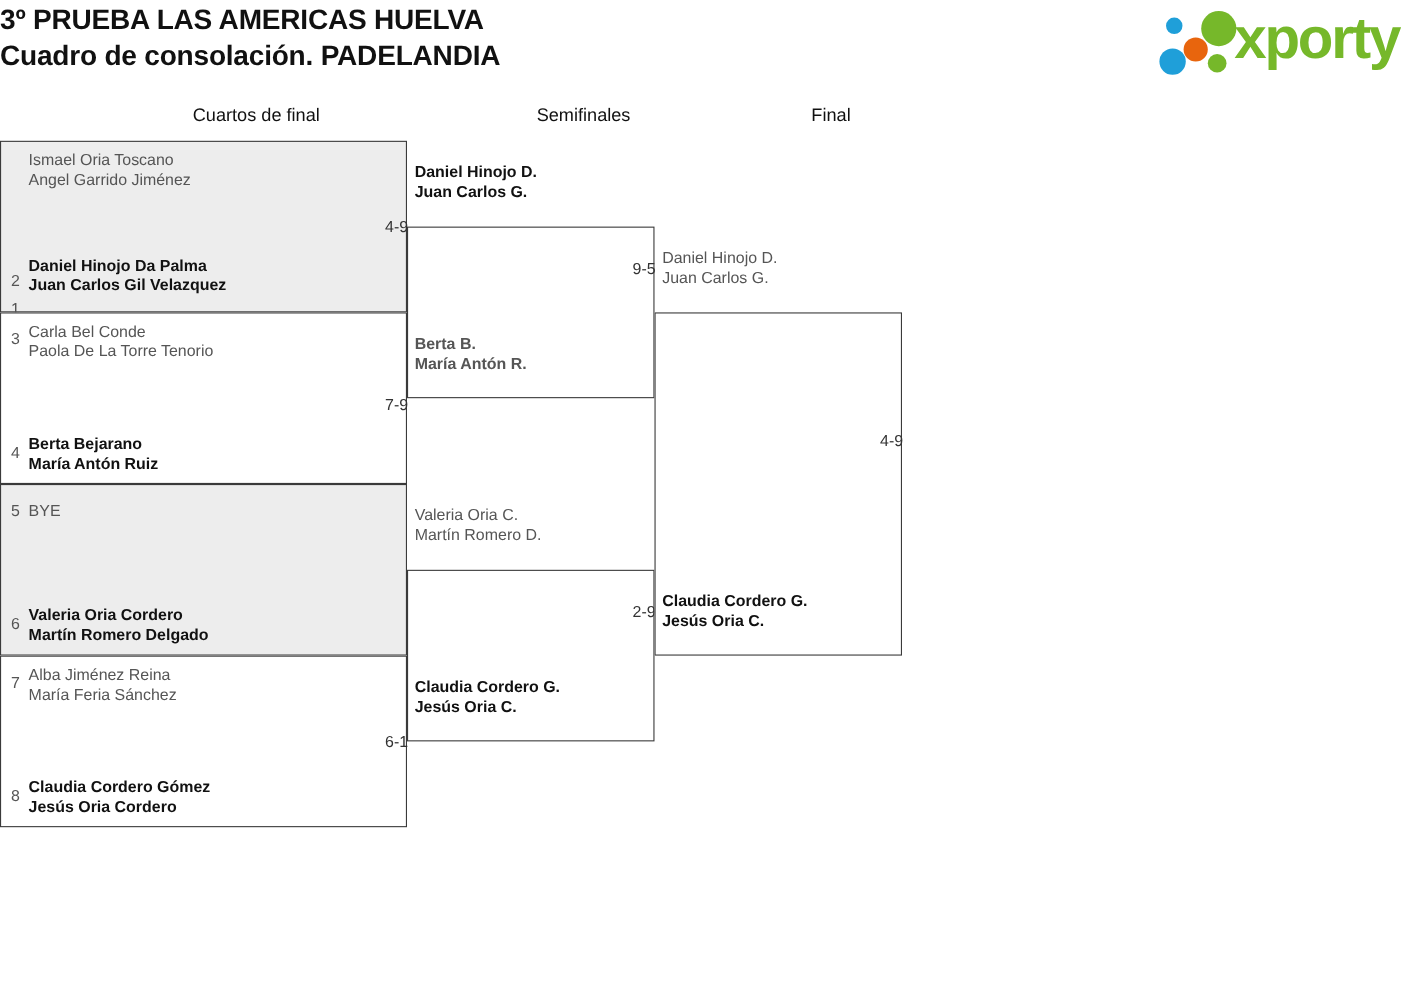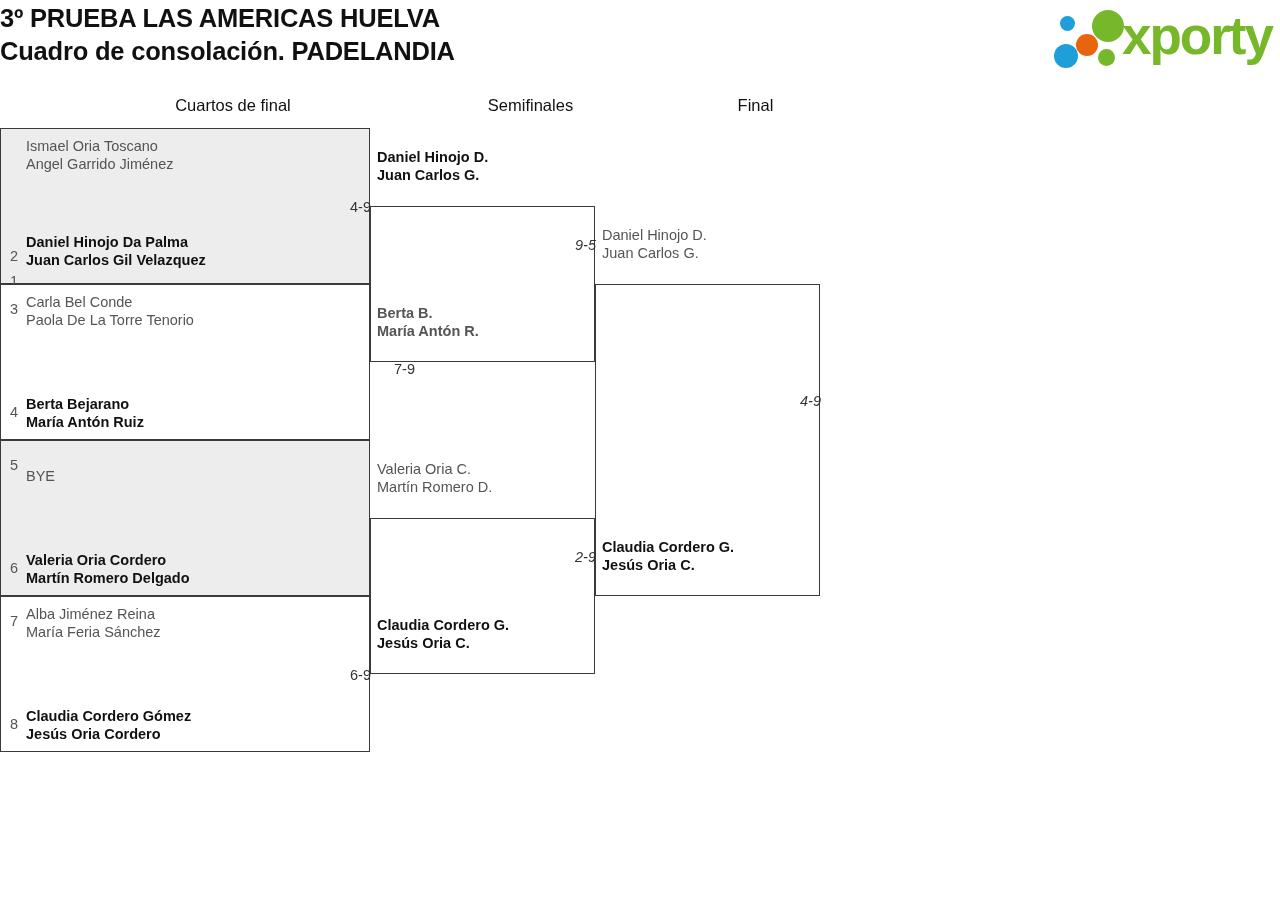--- a/index.html
+++ b/index.html
@@ -104,21 +104,20 @@
     font-size: 14.5px;
     color: #333333;
     text-align: right;
     white-space: nowrap;
   }
 
   .sf-box, .f-box {
     position: absolute;
     border: 1px solid #3a3a3a;
     background: #ffffff;
-    font-style: italic;
   }
 
   .side-team {
     position: absolute;
     font-size: 14.5px;
     line-height: 18px;
     color: #555555;
     white-space: pre-line;
   }
   .side-team.winner {
@@ -154,40 +153,40 @@
   <div class="score" style="left:0px; top:70px; width:370px;">4-9</div>
   <div class="seed" style="top:119px;">2</div>
   <div class="team winner" style="top:104px;">Daniel Hinojo Da Palma
 Juan Carlos Gil Velazquez</div>
 </div>
 
 <div class="qf-block" style="top:284px; height:156px;">
   <div class="seed" style="top:16px;">3</div>
   <div class="team" style="top:8px;">Carla Bel Conde
 Paola De La Torre Tenorio</div>
-  <div class="score" style="left:0px; top:76px; width:370px;margin-left:44px;">7-9</div>
+  <div class="score" style="left:0px; top:76px; width:370px;">7-9</div>
   <div class="seed" style="top:119px;">4</div>
   <div class="team winner" style="top:110px;">Berta Bejarano
 María Antón Ruiz</div>
 </div>
 
 <div class="qf-block shaded" style="top:440px; height:156px;">
   <div class="seed" style="top:16px;">5</div>
-  <div class="team" style="top:26px;">BYE</div>
+  <div class="team" style="top:15px;">BYE</div>
   <div class="score" style="left:0px; top:70px; width:370px;"></div>
   <div class="seed" style="top:119px;">6</div>
   <div class="team winner" style="top:110px;">Valeria Oria Cordero
 Martín Romero Delgado</div>
 </div>
 
 <div class="qf-block" style="top:596px; height:156px;">
   <div class="seed" style="top:16px;">7</div>
   <div class="team" style="top:8px;">Alba Jiménez Reina
 María Feria Sánchez</div>
-  <div class="score" style="left:0px; top:70px; width:370px;">6-9</div>
+  <div class="score" style="left:0px; top:70px; width:370px;">6-1</div>
   <div class="seed" style="top:119px;">8</div>
   <div class="team winner" style="top:110px;">Claudia Cordero Gómez
 Jesús Oria Cordero</div>
 </div>
 
 <div class="sf-box" style="left:370px; top:206px; width:225px; height:156px;">
   <div class="score" style="left:0px; top:30px; width:225px;">9-5</div>
 </div>
 <div class="side-team winner" style="left:377px; top:148px; width:215px;">Daniel Hinojo D.
 Juan Carlos G.</div>

